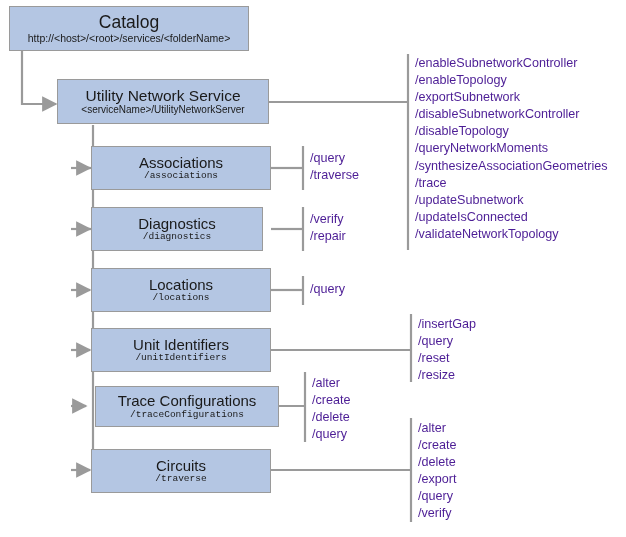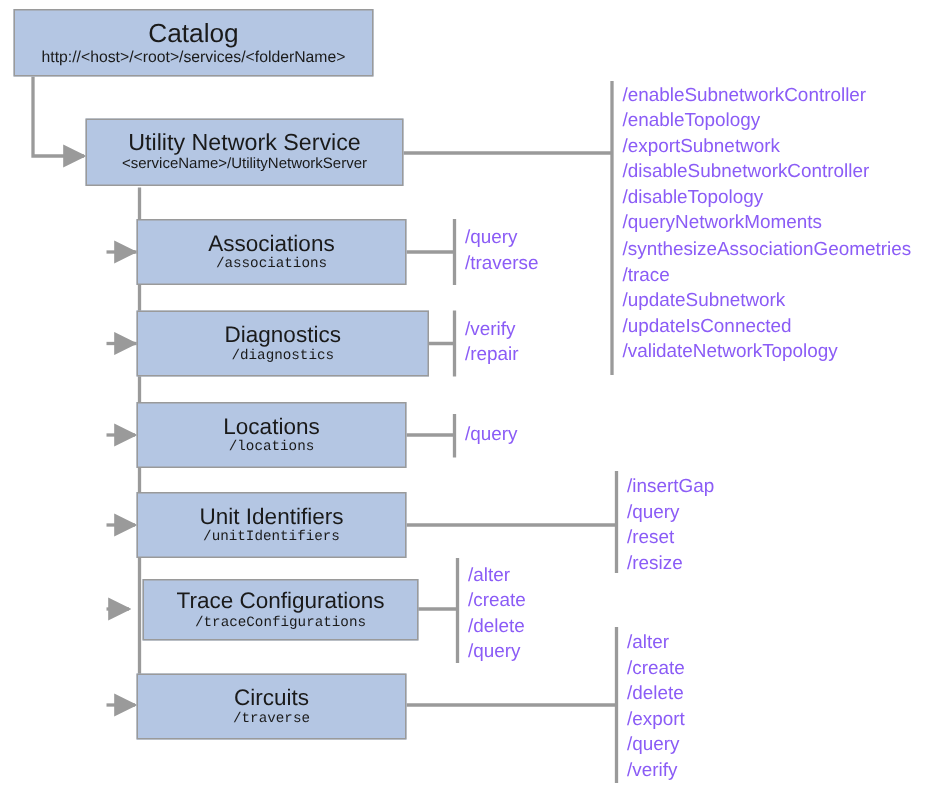--- a/index.html
+++ b/index.html
@@ -49,21 +49,21 @@
   }
   .node-catalog .node-title { font-size: 17.5px; }
   .node-catalog .node-sub   { font-size: 10.5px; }
   .node-service .node-title { font-size: 15.5px; }
   .node-service .node-sub   { font-size: 10px; }
   .node-child .node-title   { font-size: 15px; }
   .node-child .node-sub     { font-size: 9.5px; font-family: Liberation Mono, monospace; }
 
   .ops {
     position: absolute;
-    color: #8b5cf6;
+    color: #4c1d95;
     font-size: 12.6px;
     line-height: 17.1px;
     white-space: nowrap;
     z-index: 3;
   }
   .ops div { white-space: nowrap; }
 </style>
 </head>
 <body>
 
@@ -120,21 +120,21 @@
   <div class="node node-service" style="left:57px; top:79px; width:212px; height:45px;">
     <div class="node-title">Utility Network Service</div>
     <div class="node-sub">&lt;serviceName&gt;/UtilityNetworkServer</div>
   </div>
 
   <div class="node node-child" style="left:91px; top:146px; width:180px; height:44px;">
     <div class="node-title">Associations</div>
     <div class="node-sub">/associations</div>
   </div>
 
-  <div class="node node-child" style="left:91px; top:207px; width:195px; height:44px;">
+  <div class="node node-child" style="left:91px; top:207px; width:172px; height:44px;">
     <div class="node-title">Diagnostics</div>
     <div class="node-sub">/diagnostics</div>
   </div>
 
   <div class="node node-child" style="left:91px; top:268px; width:180px; height:44px;">
     <div class="node-title">Locations</div>
     <div class="node-sub">/locations</div>
   </div>
 
   <div class="node node-child" style="left:91px; top:328px; width:180px; height:44px;">

